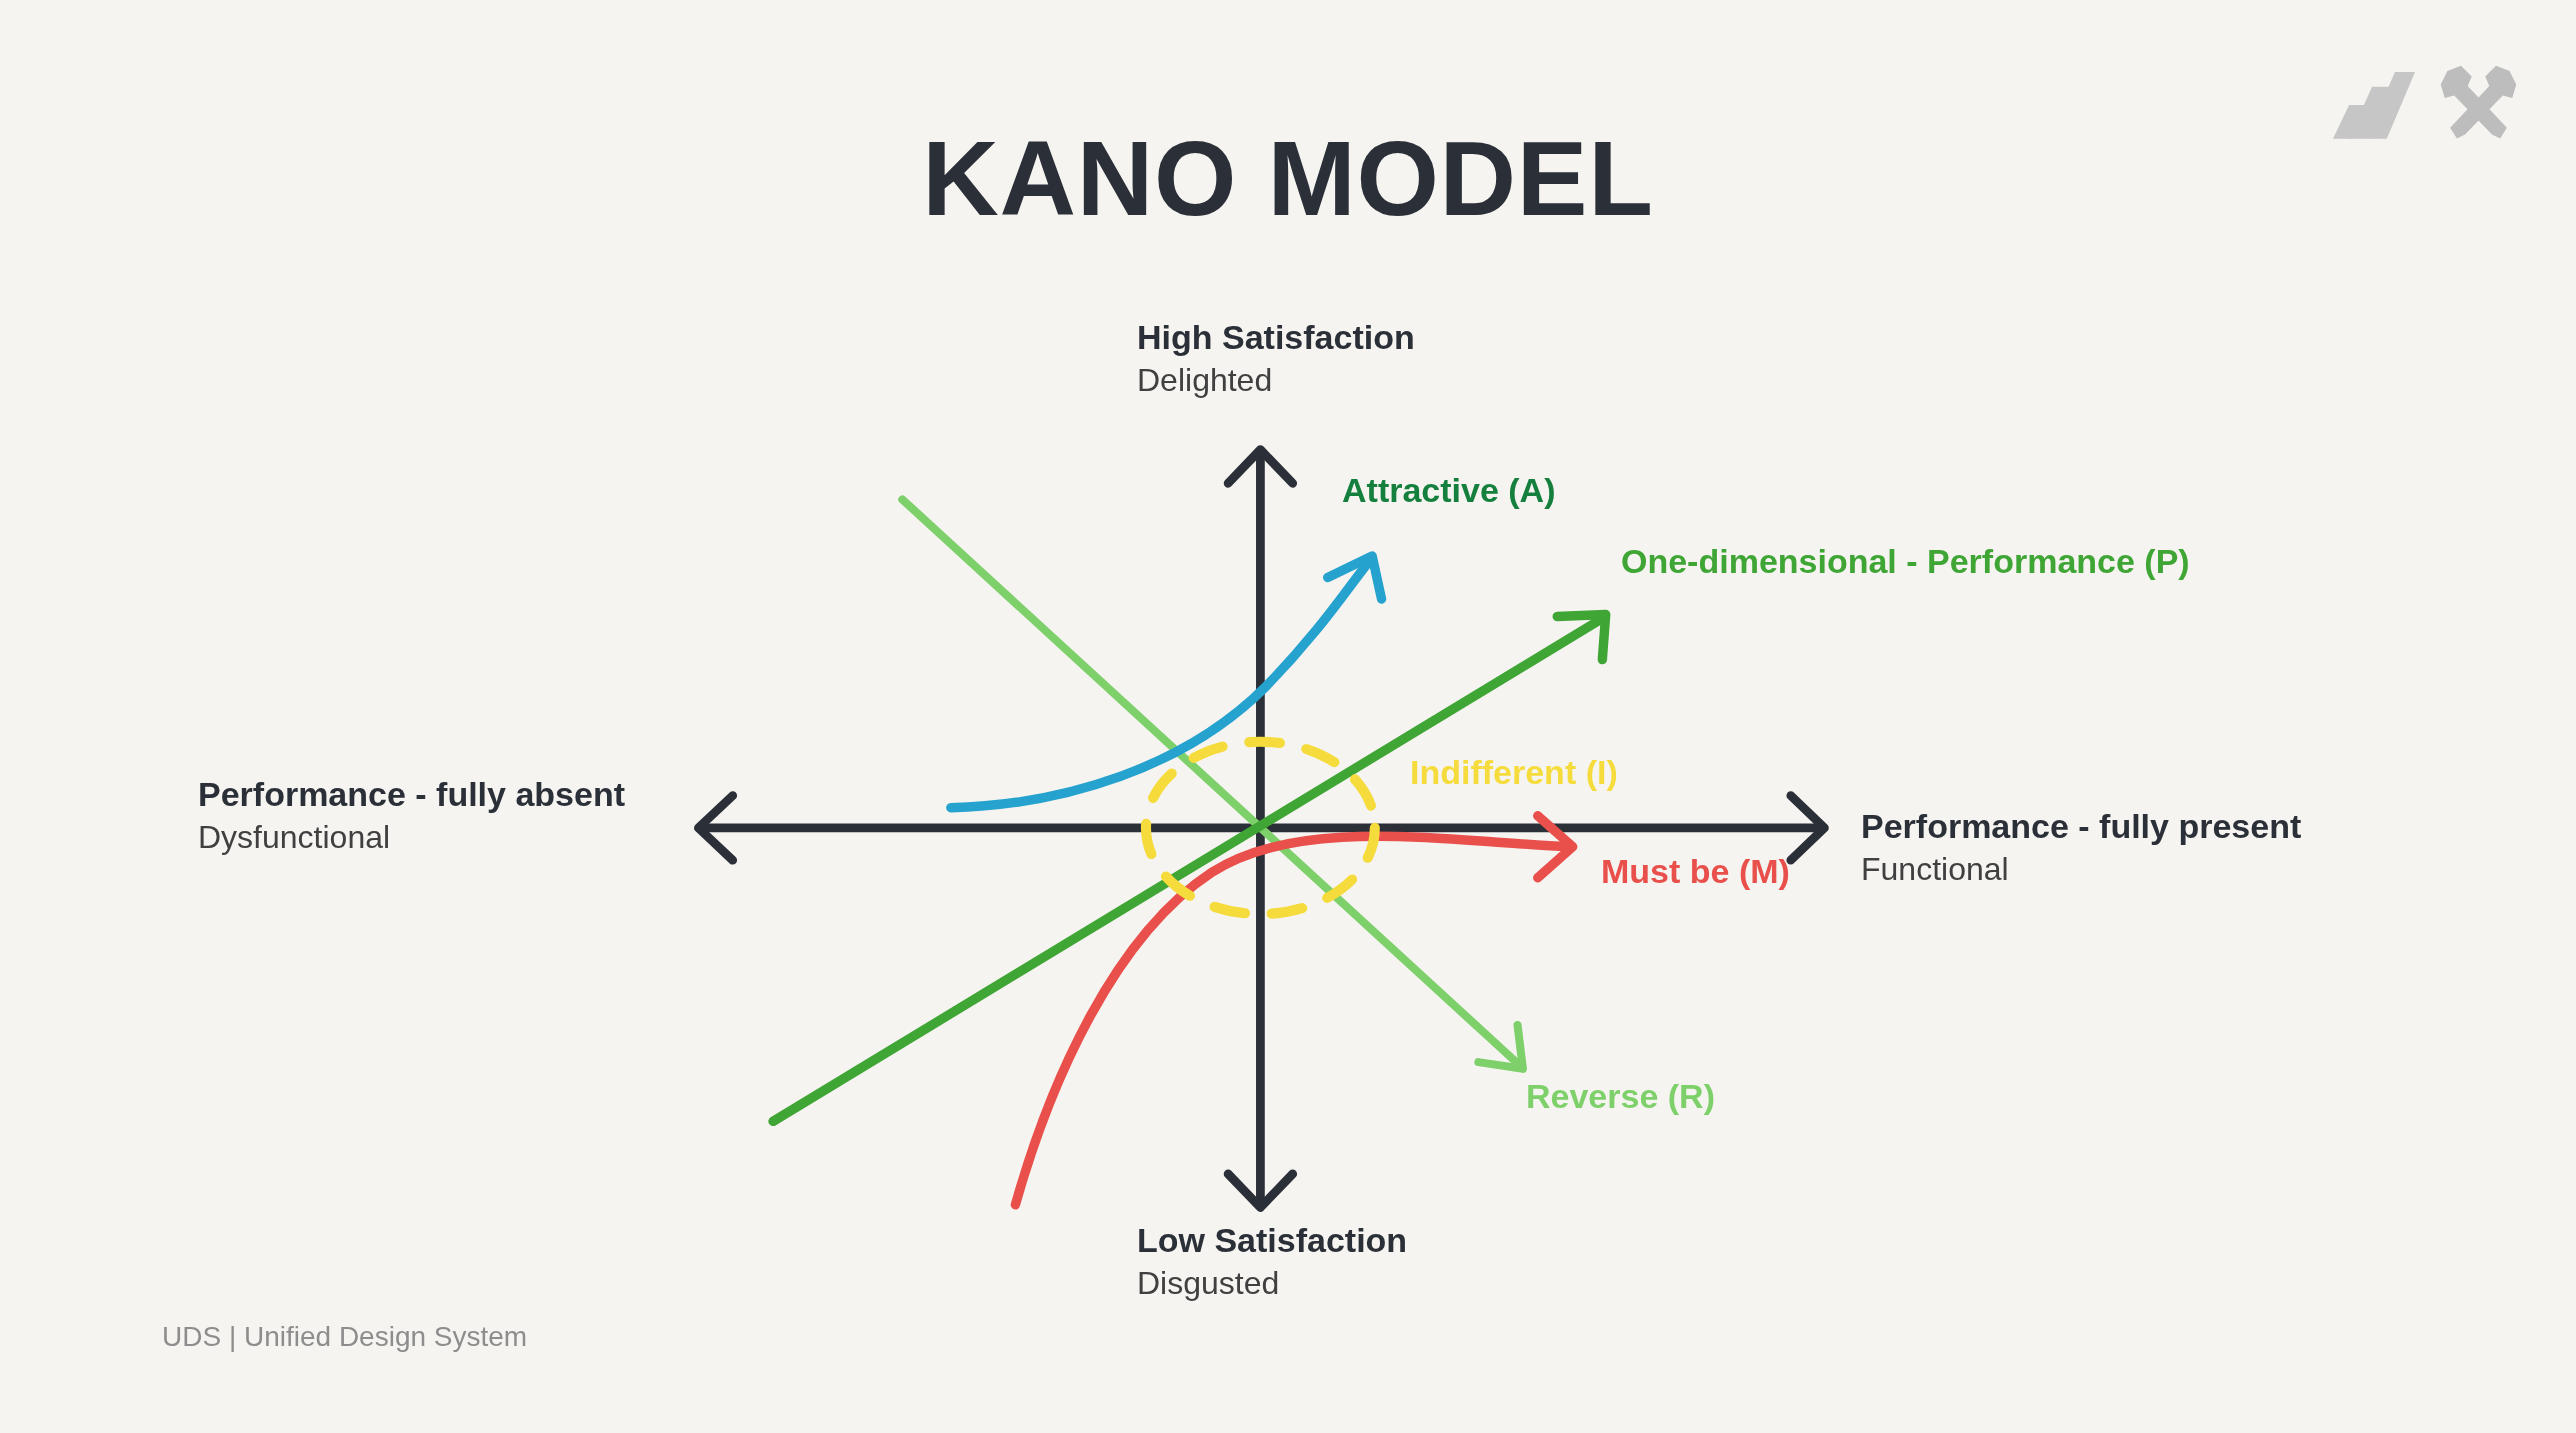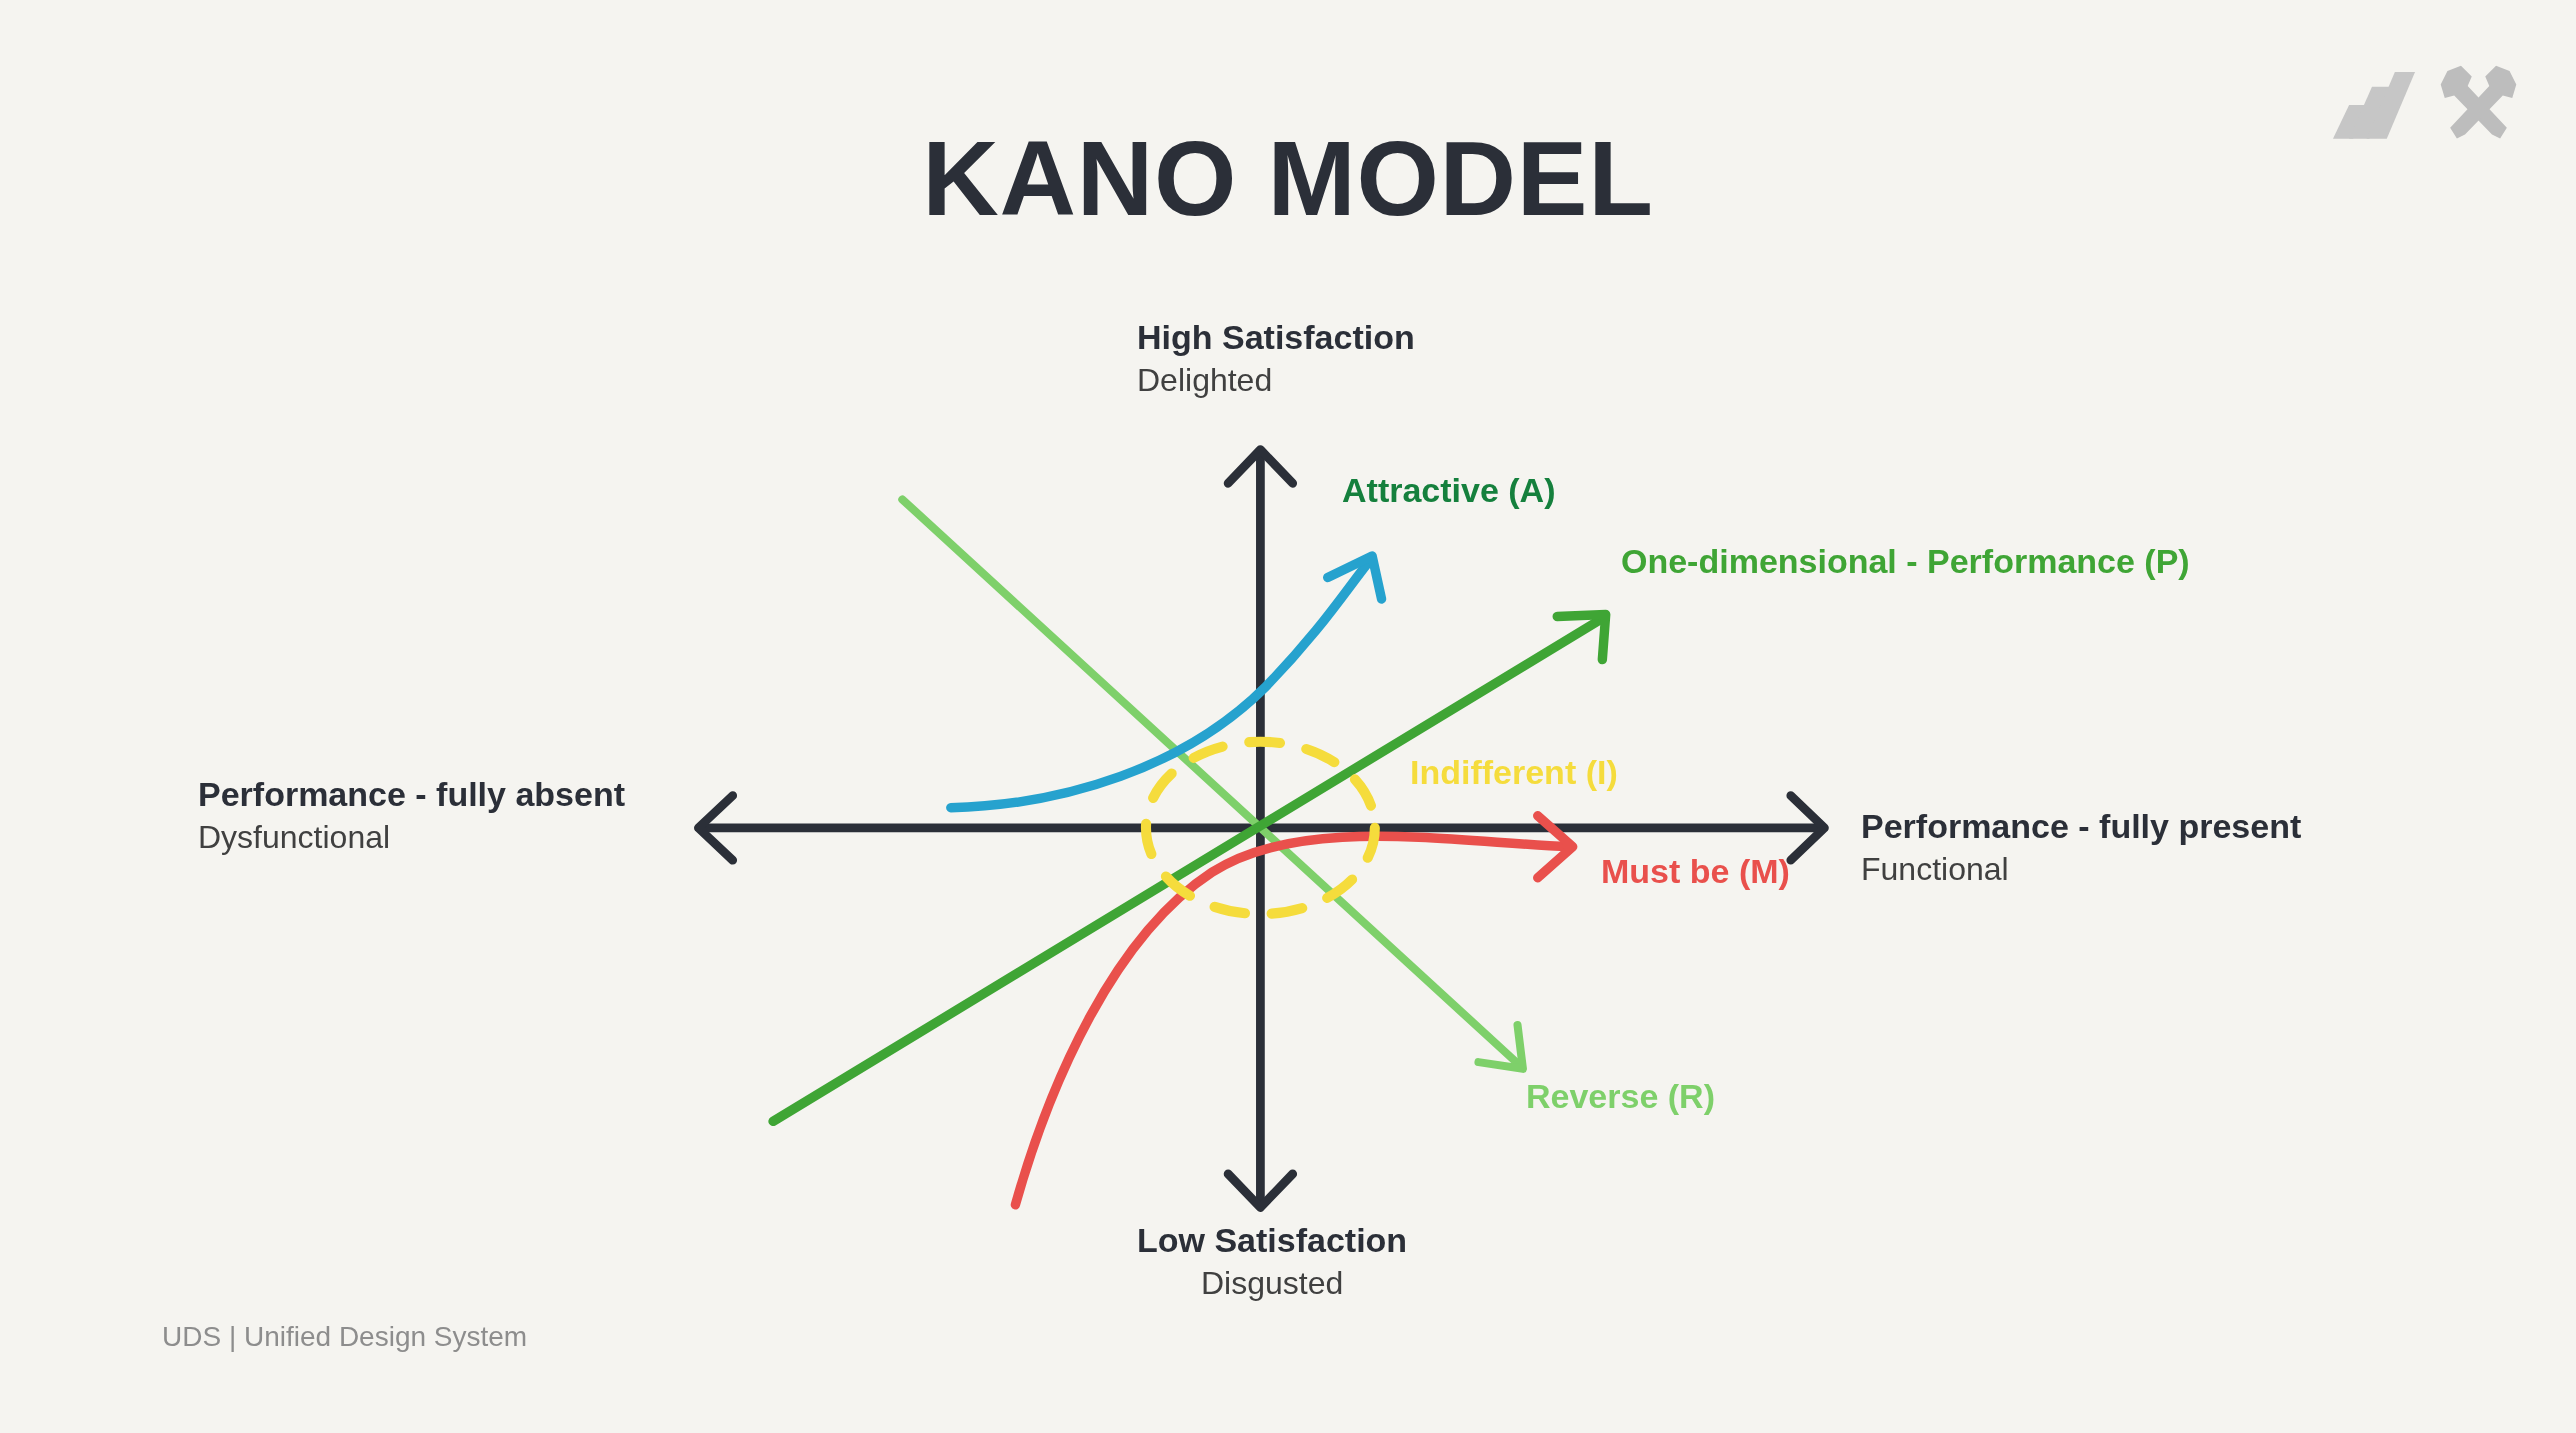--- a/index.html
+++ b/index.html
@@ -70,21 +70,21 @@
   }
   .axis-label .secondary {
     display: block;
     font-size: 32px;
     font-weight: 400;
     color: #404040;
     white-space: nowrap;
   }
 
   .label-top    { left: 1137px; top: 316px; }
-  .label-bottom { left: 1137px; top: 1219px; text-align: center; }
+  .label-bottom { left: 1137px; top: 1219px; }
   .label-left   { left: 198px;  top: 773px; }
   .label-right  { left: 1861px; top: 757px; margin-top: 48px; }
 
   
   .curve-label {
     position: absolute;
     font-size: 34px;
     font-weight: 700;
     white-space: nowrap;
     line-height: 1;

